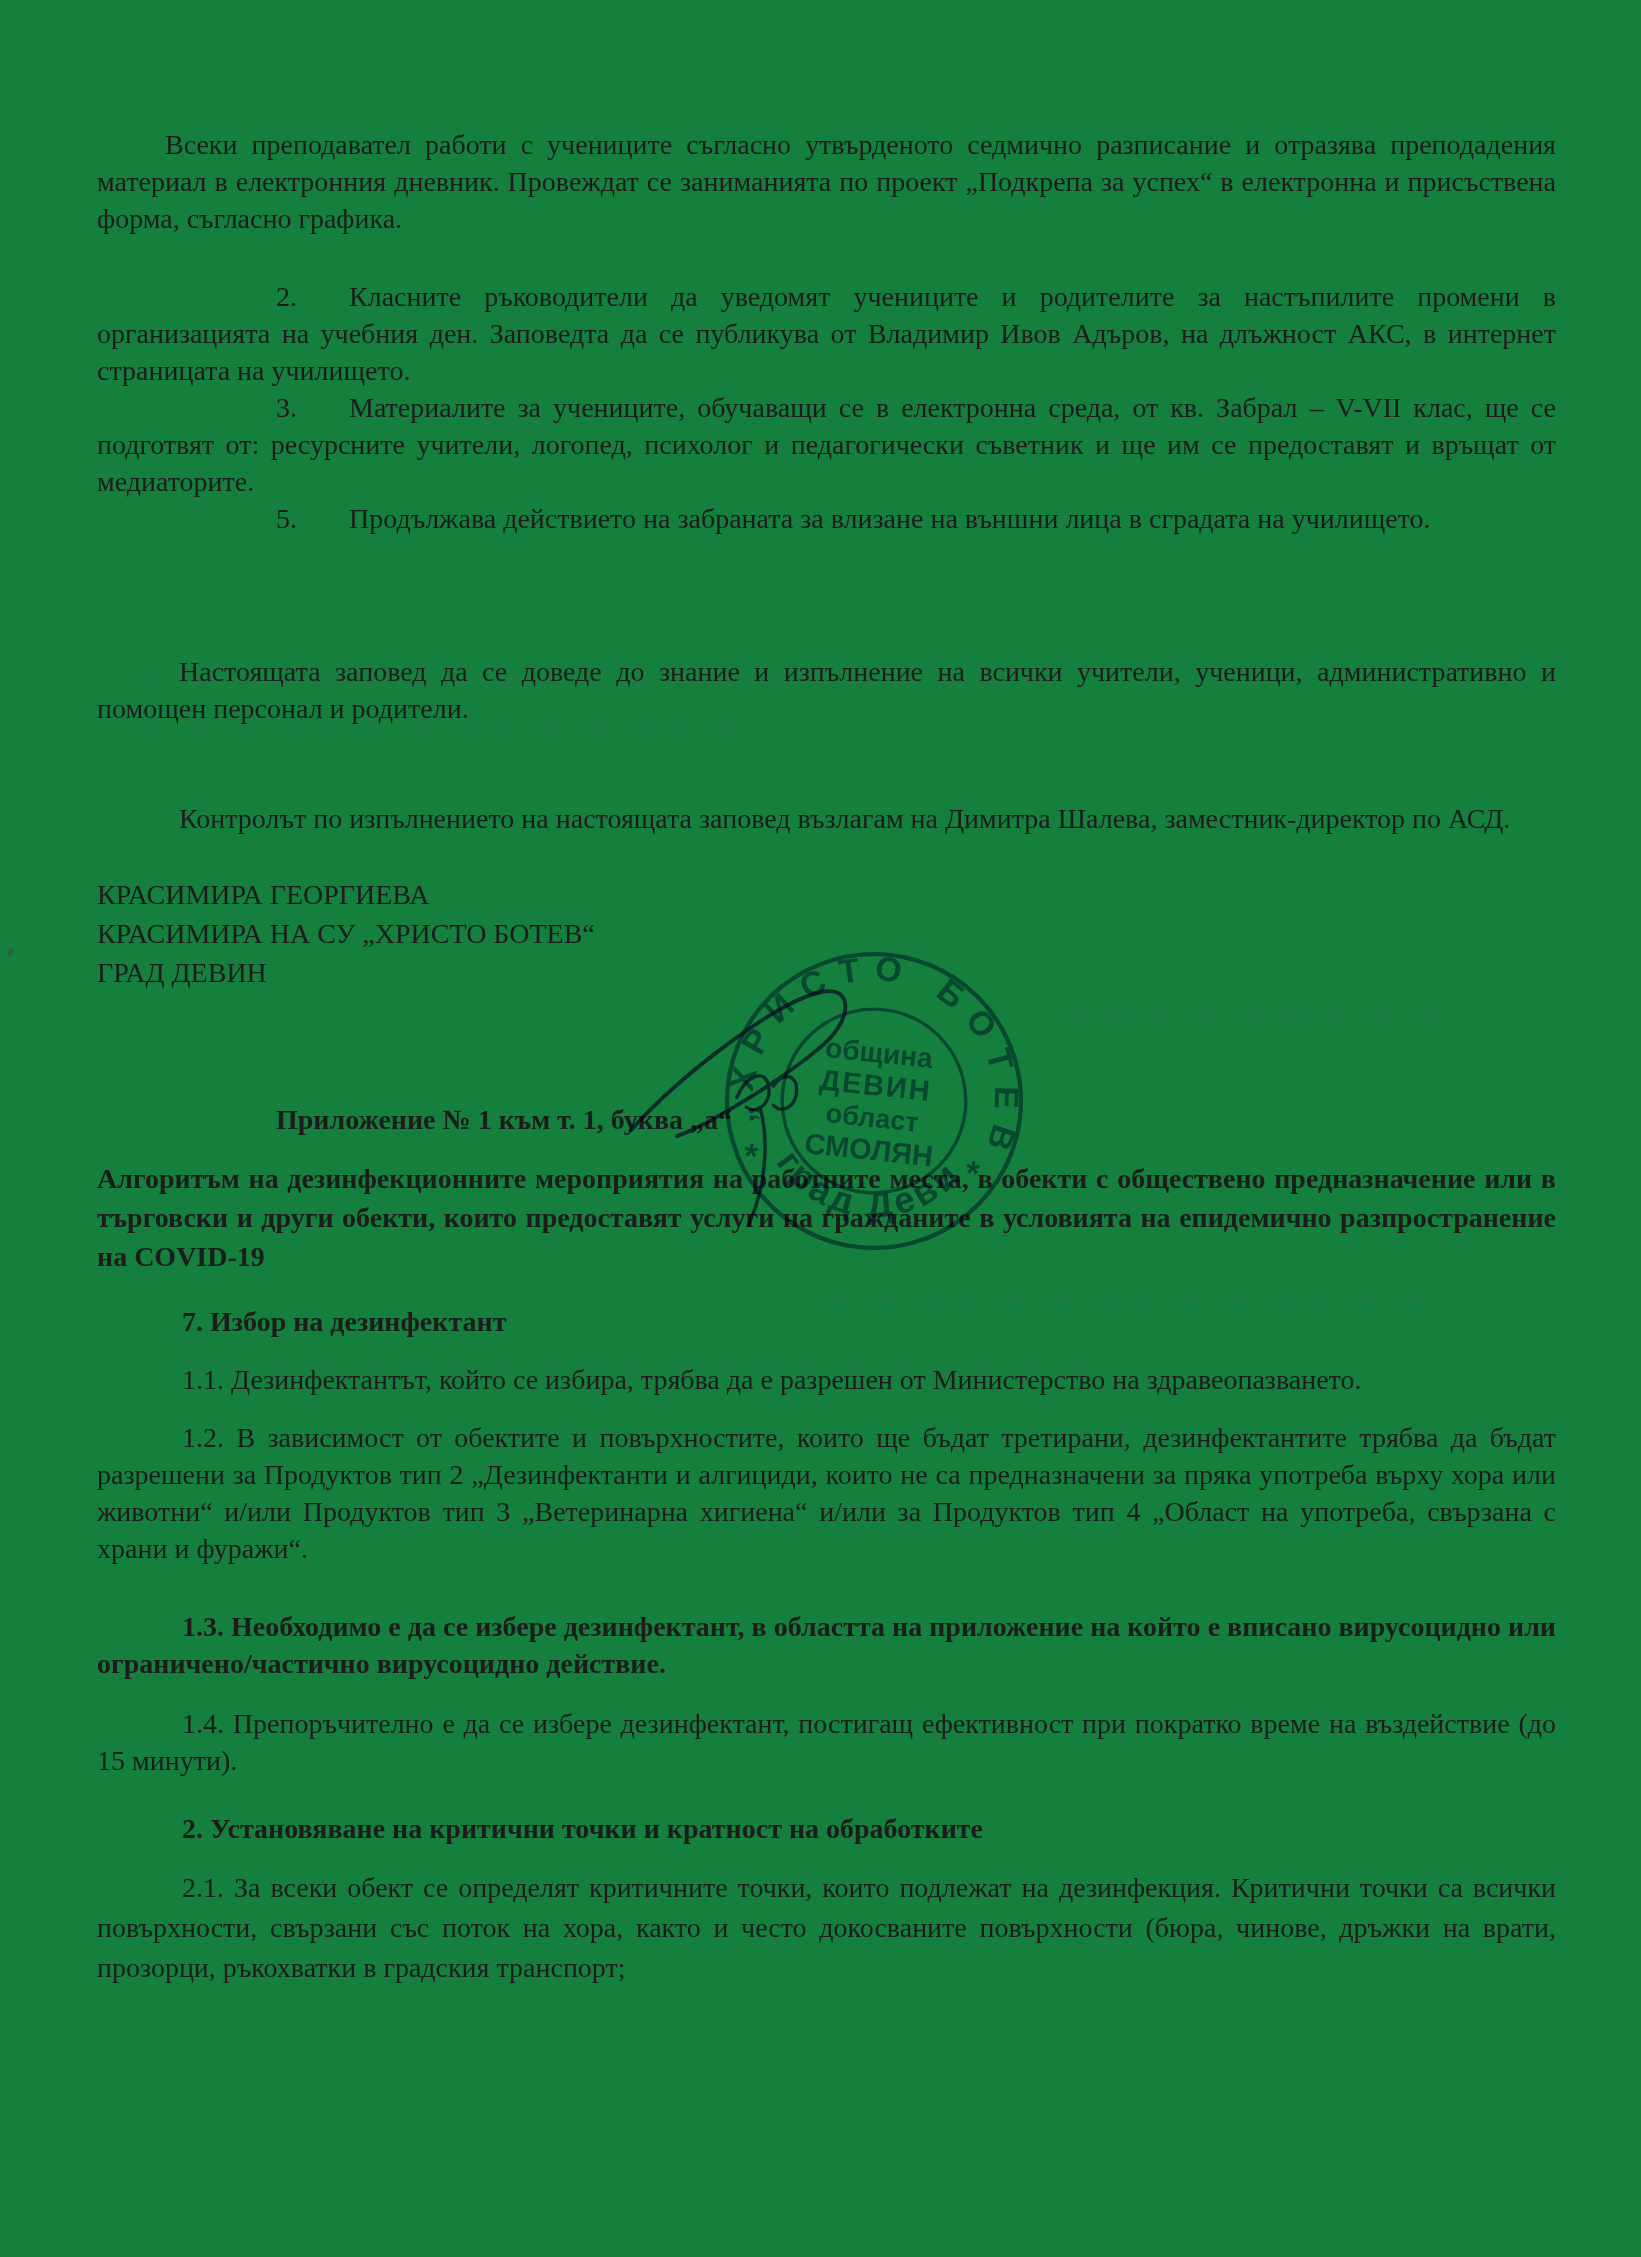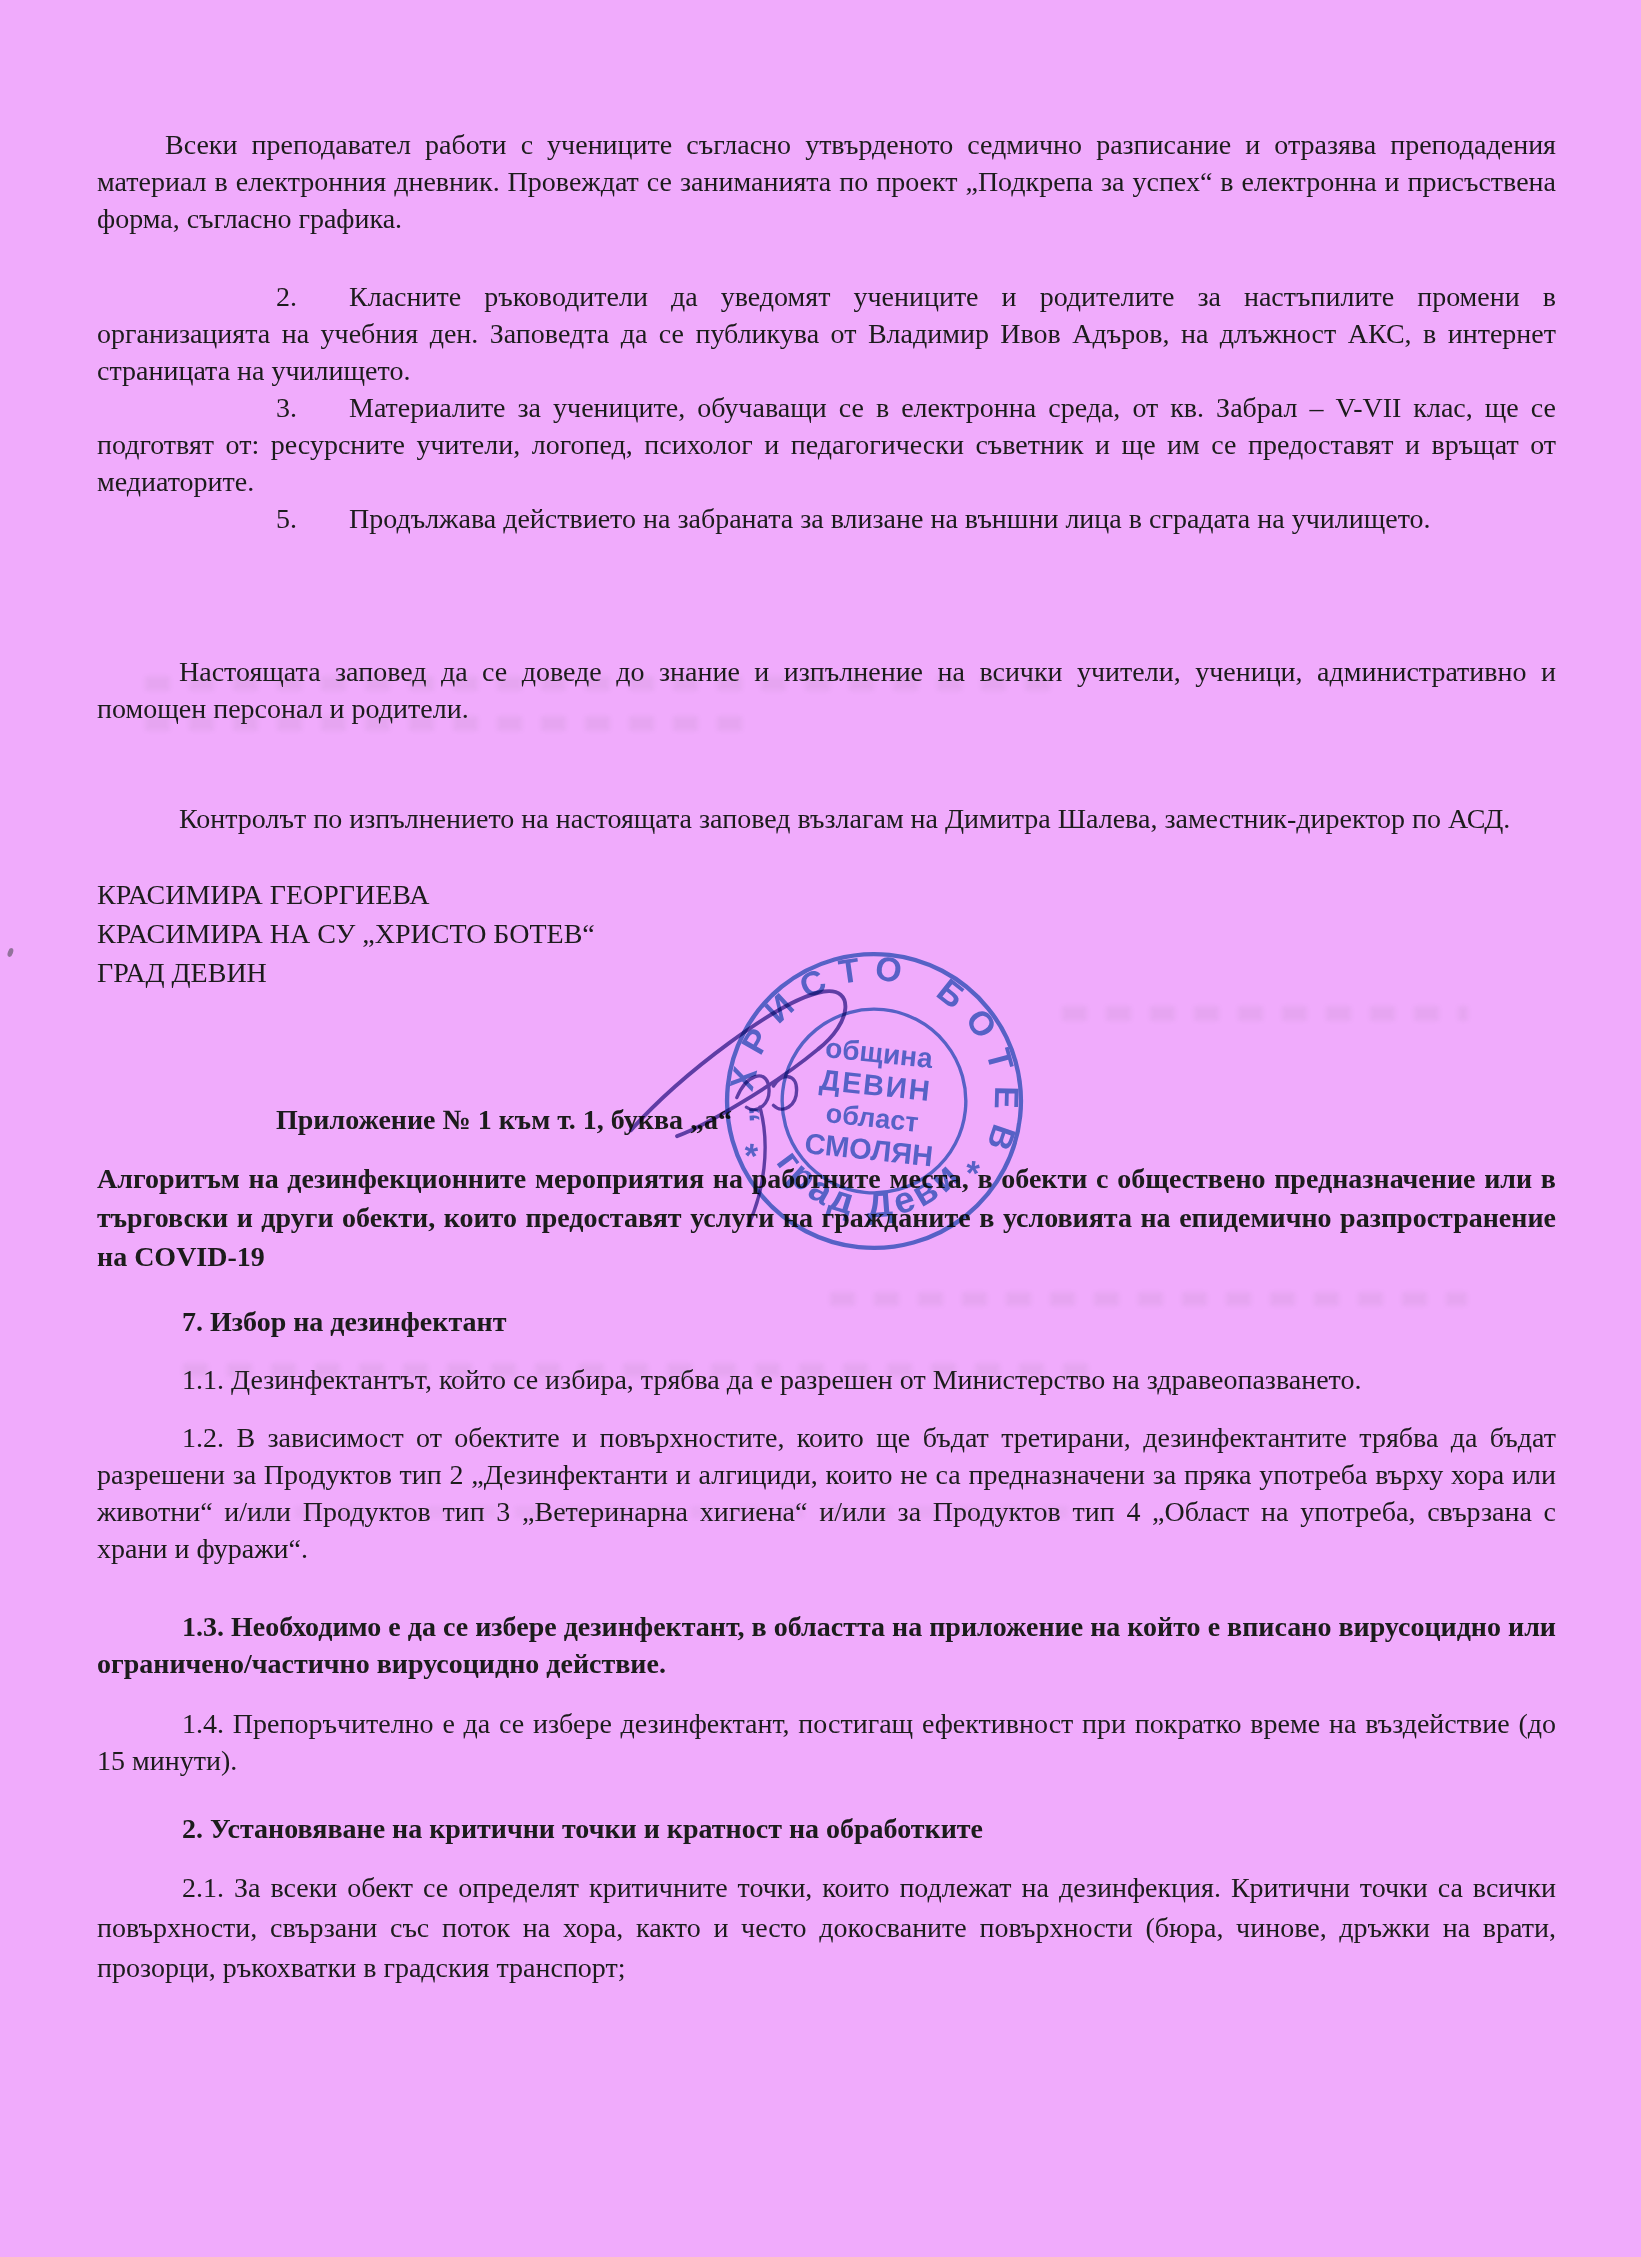--- a/index.html
+++ b/index.html
@@ -1,19 +1,19 @@
 <!DOCTYPE html>
 <html><head>
 <meta charset="utf-8">
 <style>
   html,body{margin:0;padding:0;background:#e8e8e8;}
   .page{
     position:relative;
     width:1641px;height:2257px;
-    background:#f0abfc;
+    background:#15803d;
     overflow:hidden;
     font-family:"Liberation Serif","DejaVu Serif",serif;
     color:#1c1c1c;
   }
   .content{
     position:absolute;left:0;top:0;width:1641px;
     padding:0 85px 0 97px;box-sizing:border-box;
     font-size:28px;line-height:37px;text-align:justify;
   }
   p{margin:0;}

